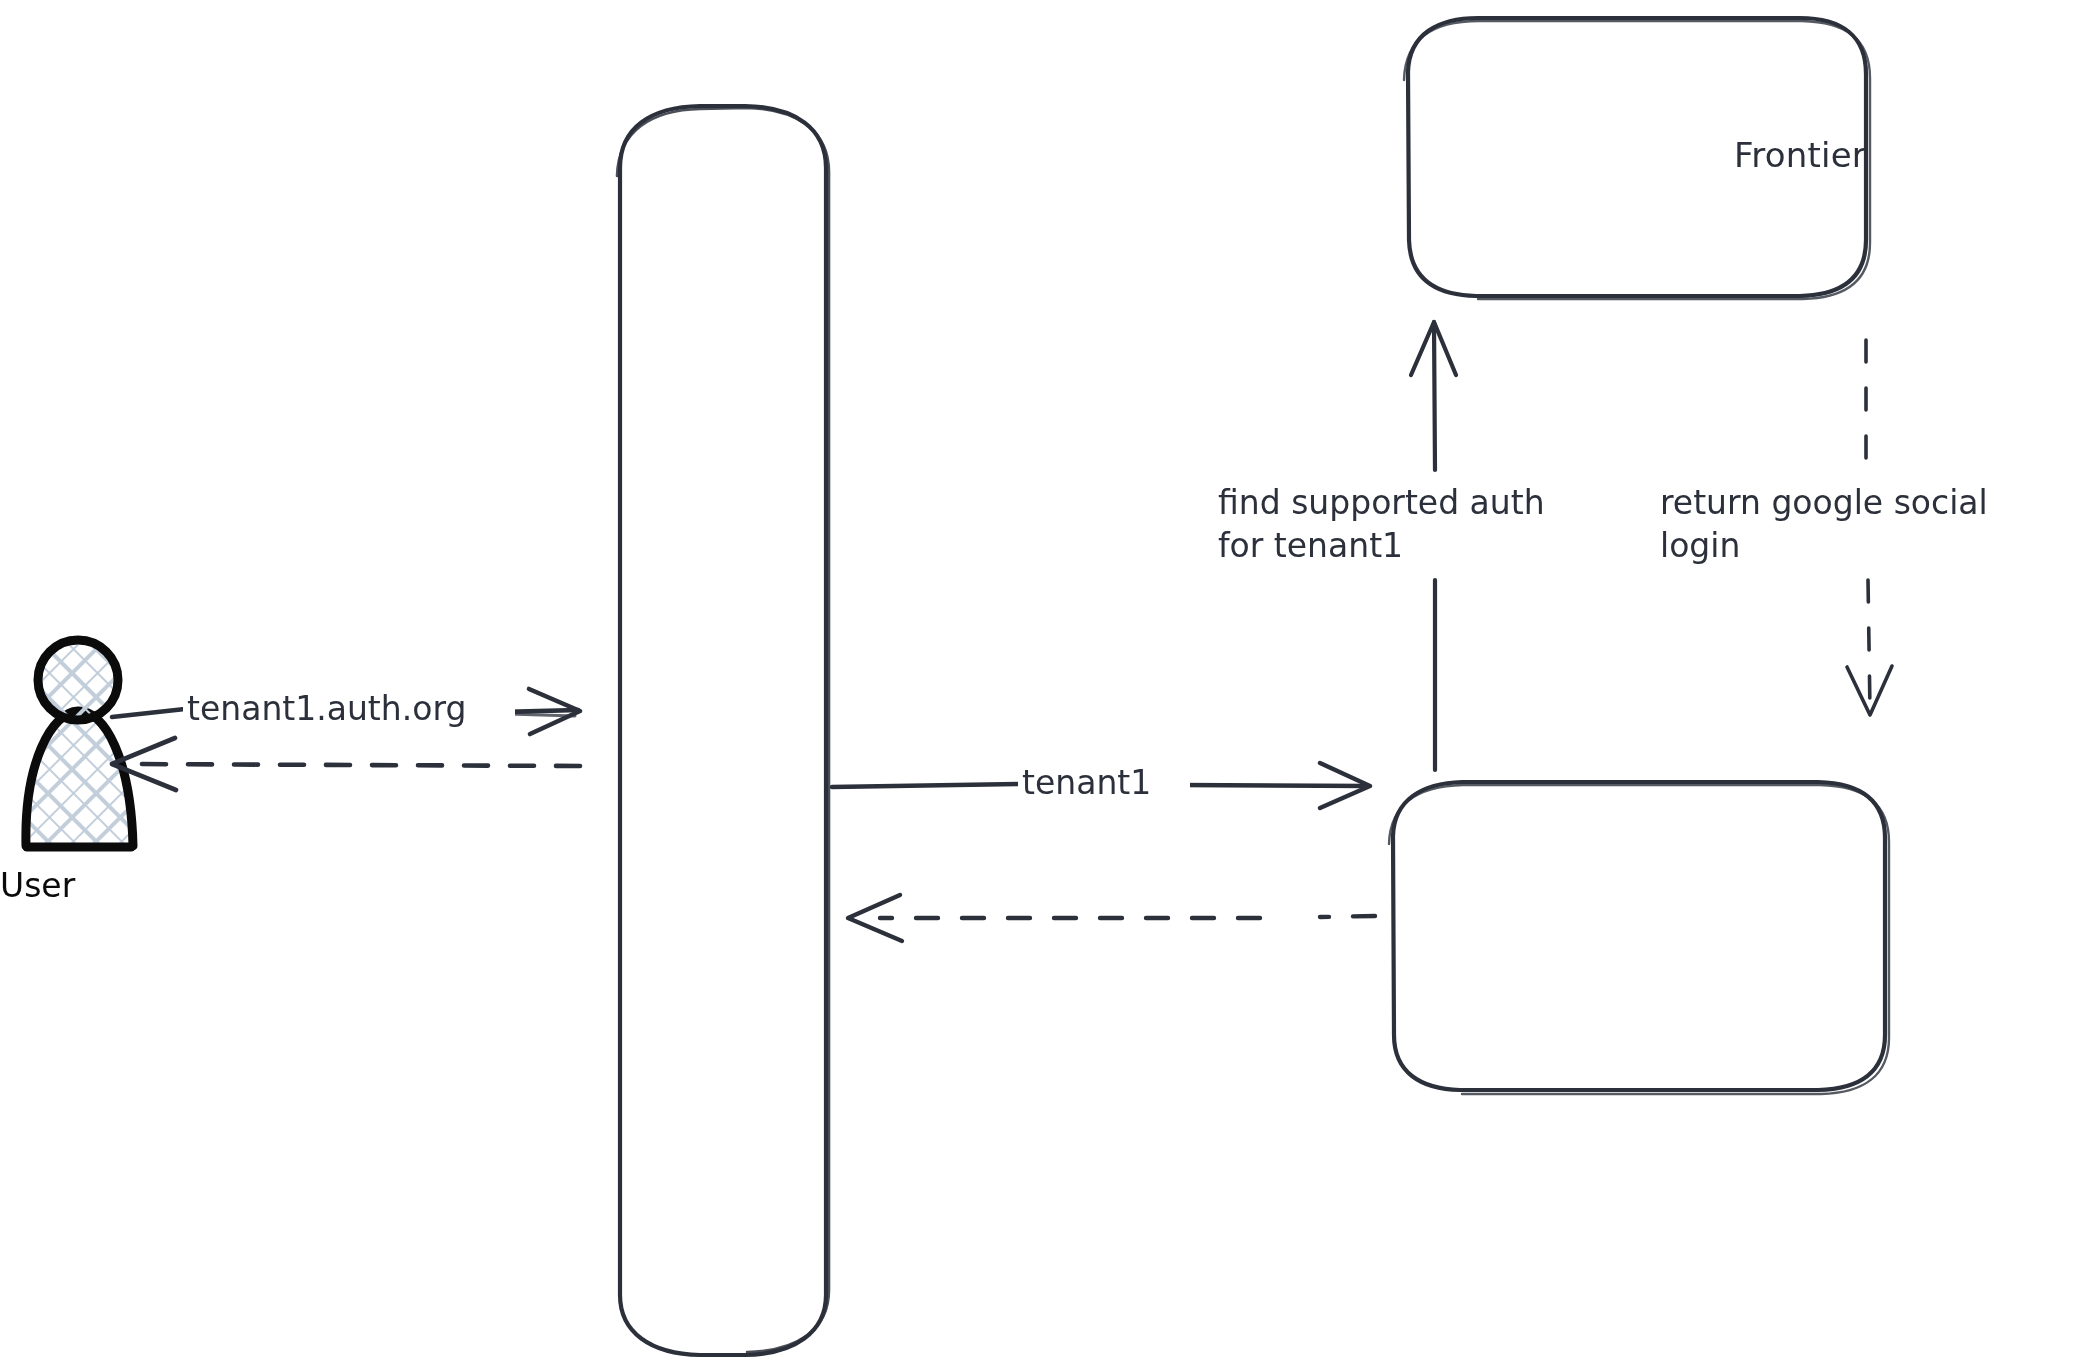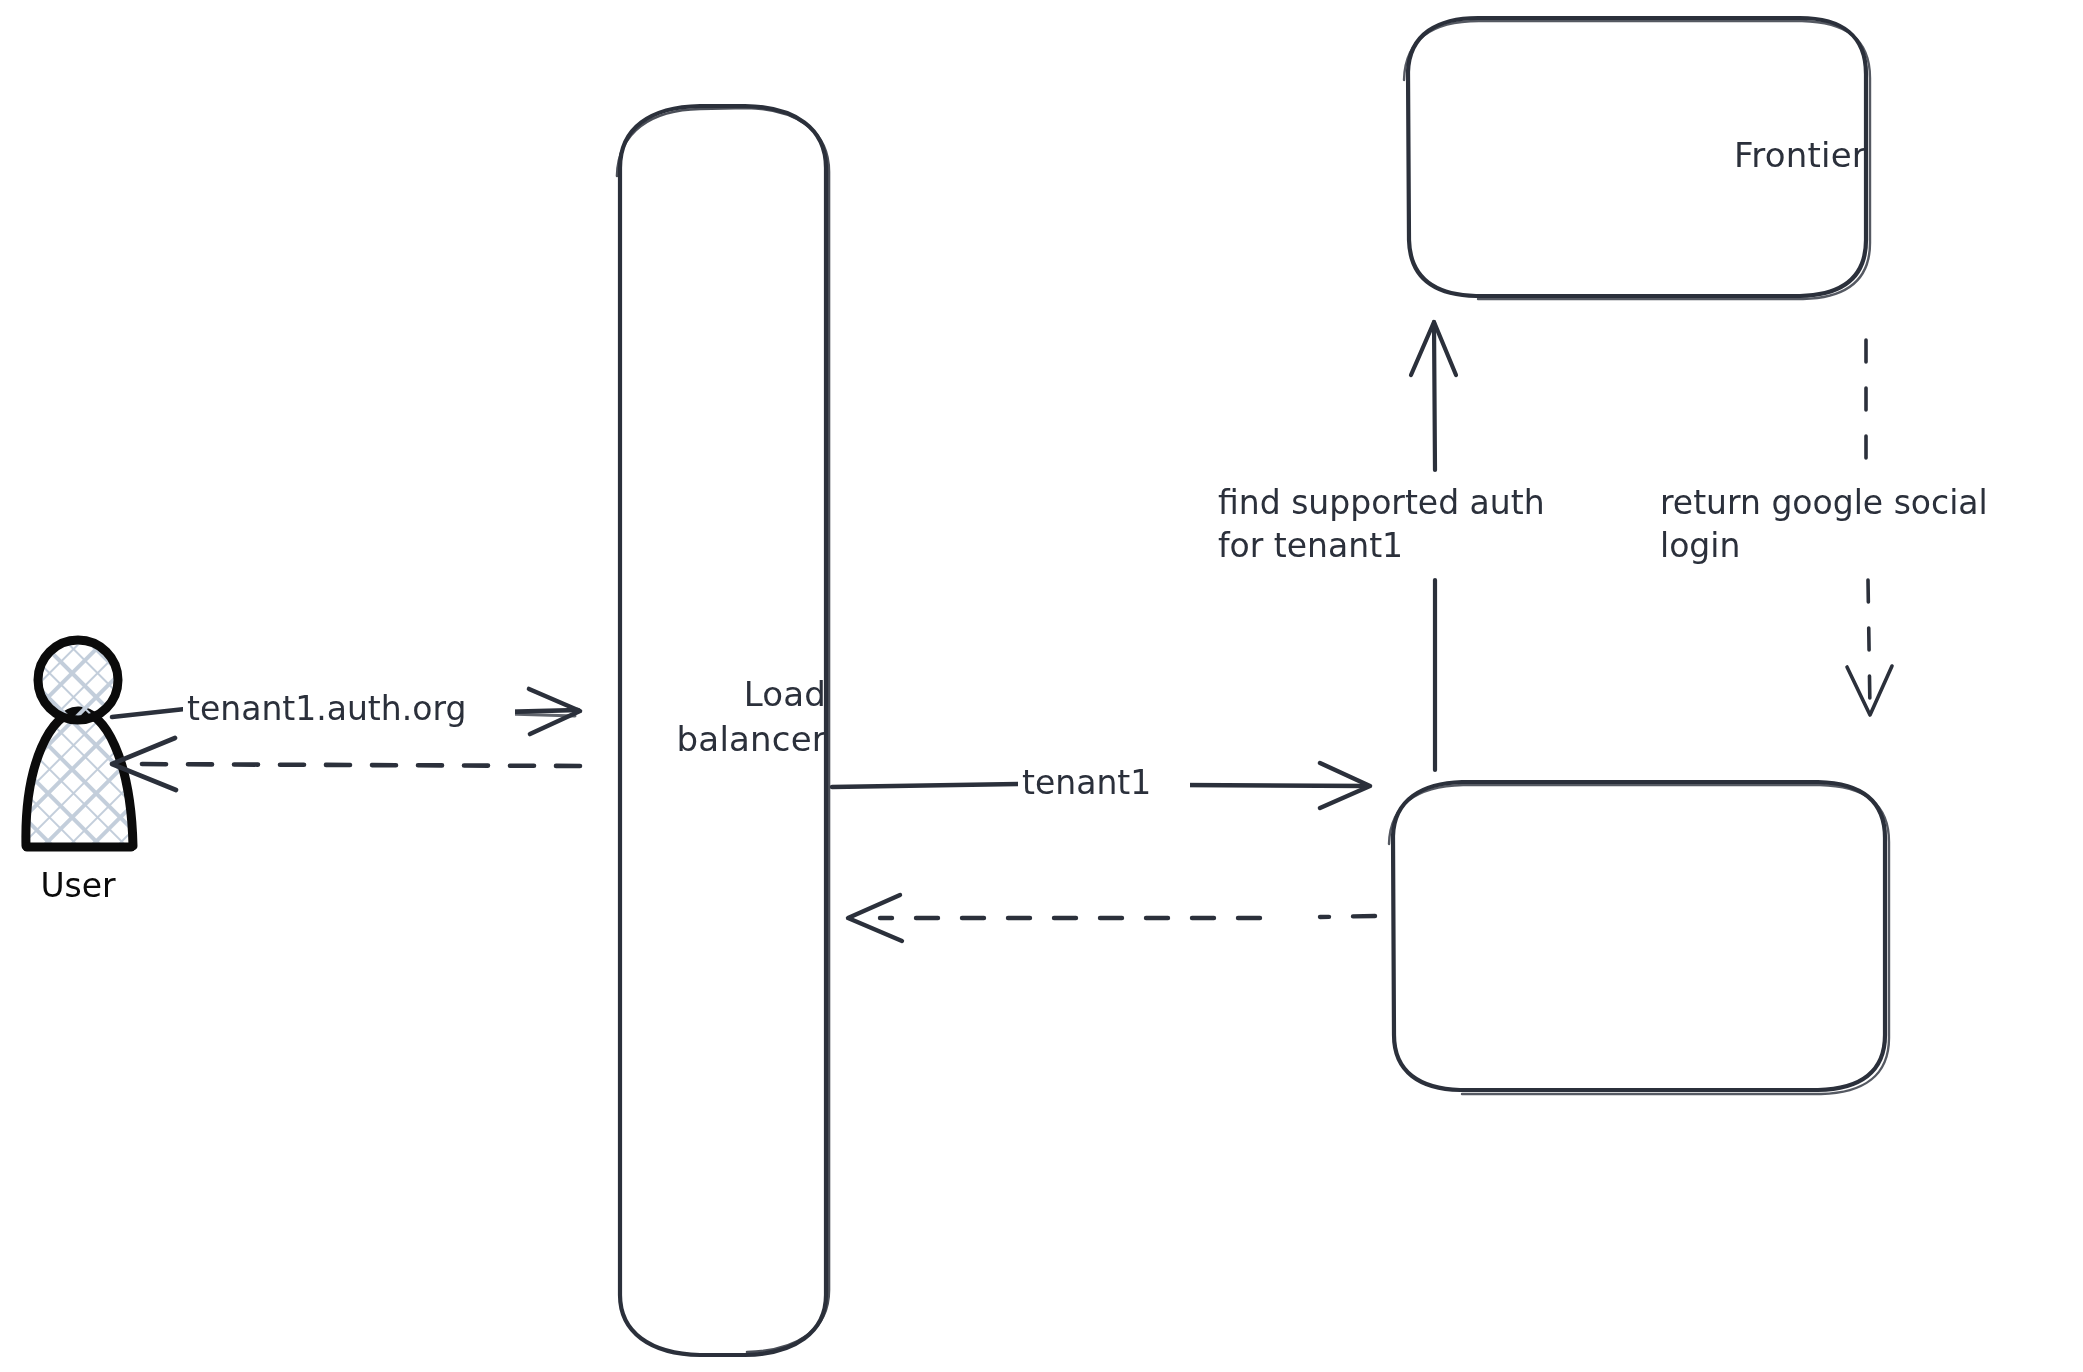--- a/index.html
+++ b/index.html
@@ -42,21 +42,20 @@
     text-align: left;
     white-space: pre-line;
     background: #ffffff;
     pointer-events: none;
   }
   .actor-label {
     position: absolute;
     color: #0b0b0b;
     font-family: "DejaVu Sans", sans-serif;
     font-size: 33px;
-    text-align: center;
   }
 </style>
 </head>
 <body>
 
 <div id="canvas">
 
   <svg class="layer" viewBox="0 0 2083 1372">
     <defs>
       <pattern id="hatch" width="34" height="34" patternUnits="userSpaceOnUse" patternTransform="rotate(45)">
@@ -132,22 +131,20 @@
       <path d="M1411 375 L1434 322 L1456 375" fill="none" stroke="#2b303b" stroke-width="4.2" stroke-linecap="round" stroke-linejoin="round"></path>
     </g>
 
     <g>
       <path d="M1866 340 L1866 470" fill="none" stroke="#2b303b" stroke-width="3.6" stroke-linecap="round" stroke-dasharray="22 26"></path>
       <path d="M1868 580 L1870 710" fill="none" stroke="#2b303b" stroke-width="3.6" stroke-linecap="round" stroke-dasharray="22 26"></path>
       <path d="M1847 667 L1870 715 L1892 666" fill="none" stroke="#2b303b" stroke-width="3.6" stroke-linecap="round" stroke-linejoin="round"></path>
     </g>
   </svg>
 
-  <div class="node-label" style="left:620px; top:672px; width:206px;">Load
-balancer</div>
 
   <div class="node-label" style="left:1408px; top:133px; width:458px;">Frontier</div>
 
 
   <div class="actor-label" style="left:0px; top:866px; width:156px;">User</div>
 
   <div class="edge-label" style="left:183px; top:688px; width:324px; padding:0 4px;">tenant1.auth.org</div>
 
   <div class="edge-label" style="left:1018px; top:762px; width:164px; padding:0 4px;">tenant1</div>
 

